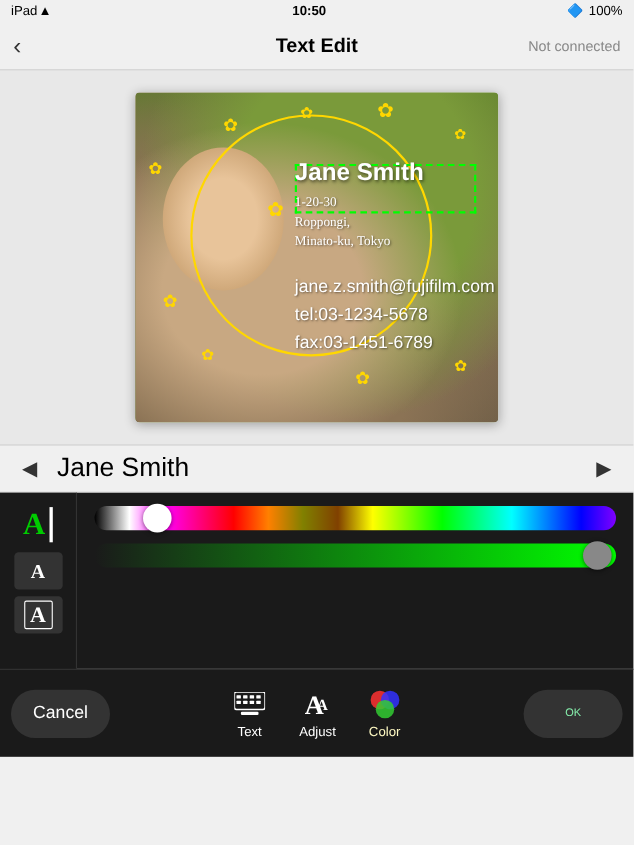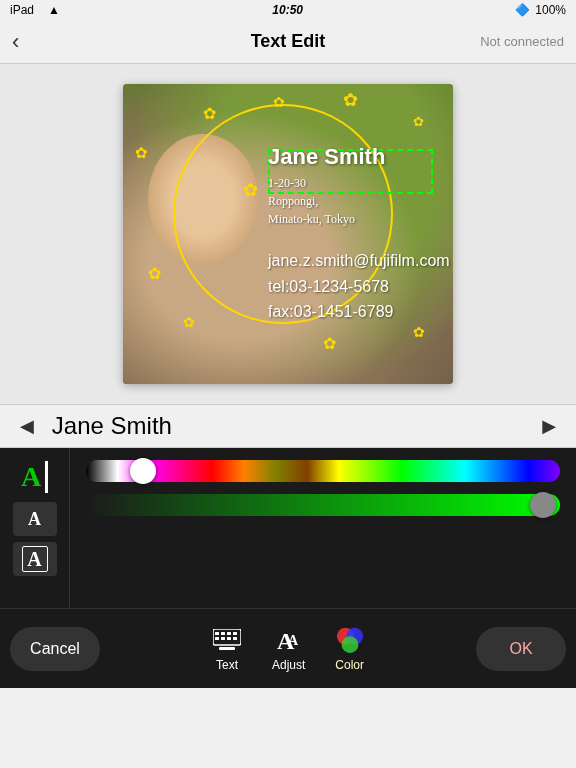--- a/index.html
+++ b/index.html
@@ -16,22 +16,22 @@
     #status-bar {
       display: flex;
       justify-content: space-between;
       align-items: center;
       height: 20px;
       background: #f0f0f0;
       padding: 0 10px;
       font-size: 12px;
       color: #000;
     }
-    .status-left { display: flex; align-items: flex-start; gap: 14px; }
-    .status-center { font-weight: 600; font-style: italic; }
+    .status-left { display: flex; align-items: flex-start; gap: 1px; }
+    .status-center { font-weight: 600; }
     .status-right { display: flex; align-items: center; gap: 5px; }
 
     
     #nav-bar {
       display: flex;
       justify-content: center;
       align-items: center;
       height: 44px;
       background: #f0f0f0;
       border-bottom: 1px solid #ccc;
@@ -389,22 +389,22 @@
 
     .tb-ok-btn {
       width: 90px;
       height: 44px;
       background: #333;
       border-radius: 22px;
       display: flex;
       align-items: center;
       justify-content: center;
       cursor: pointer;
-      color: #fca5a5;
-      font-size: 16px;
+      color: #86efac;
+      font-size: 10px;
     }
     .color-circles-icon { position: relative; width: 28px; height: 28px; }
   </style>
 </head>
 <body>
 
 <div id="status-bar">
   <div class="status-left">
     <span>iPad</span>
     <span>▲</span>

